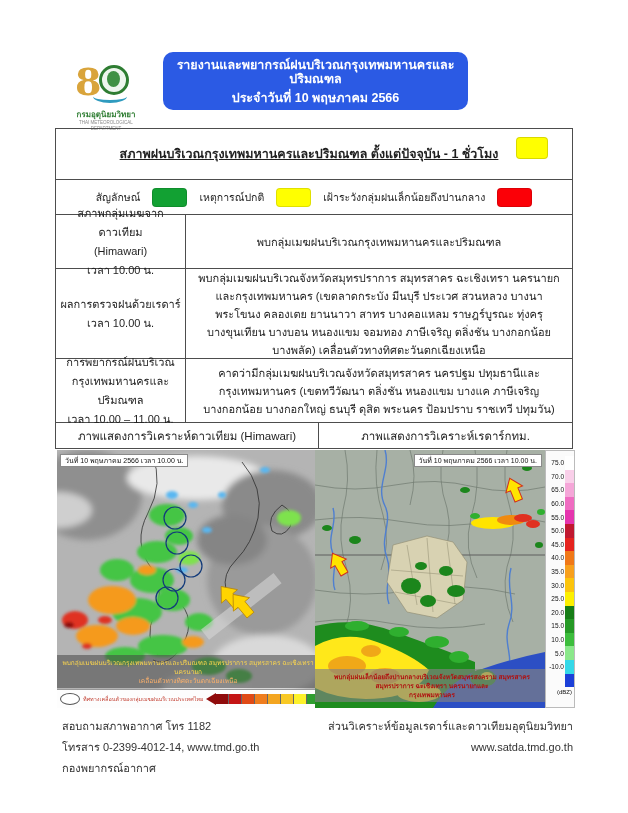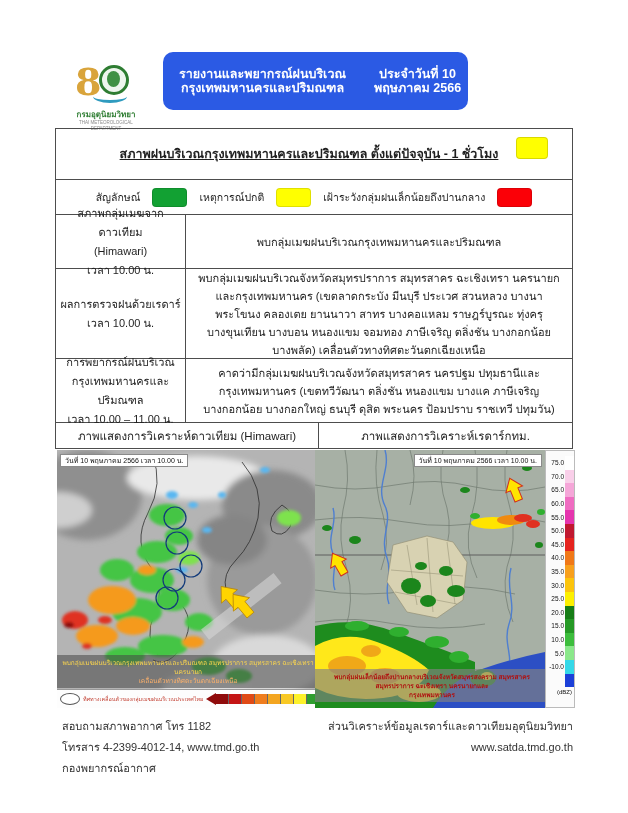--- a/index.html
+++ b/index.html
@@ -13,21 +13,21 @@
               font-family:"DejaVu Serif",serif;line-height:44px;}
   .logo-ring{position:absolute;left:26px;top:5px;width:30px;height:30px;border-radius:50%;
              border:3px solid #2e7d32;background:#eef6ee;box-sizing:border-box;}
   .logo-ring-inner{position:absolute;left:5px;top:3px;width:13px;height:16px;border-radius:50%;background:#3f9144;}
   .logo-swoosh{position:absolute;left:20px;top:30px;width:34px;height:10px;border-bottom:3px solid #2f9bbf;border-radius:50%;}
   .logo-name{font-size:8px;font-weight:bold;color:#2e7d32;line-height:10px;margin-top:4px;}
   .logo-sub{font-size:4.5px;color:#8a8a8a;line-height:6px;}
 
   
   .banner{position:absolute;left:163px;top:52px;width:305px;height:58px;background:#2b5ae4;border-radius:10px;
-          color:#ffffff;display:flex;justify-content:center;align-items:center;gap:5px;}
+          color:#ffffff;display:flex;flex-direction:column;justify-content:center;align-items:center;gap:5px;}
   .banner div{font-size:12.5px;font-weight:bold;line-height:14px;text-align:center;}
 
   
   .report-table{position:absolute;left:55px;top:128px;width:518px;border:1px solid #4d4d4d;box-sizing:border-box;}
   .row{border-bottom:1px solid #4d4d4d;box-sizing:border-box;position:relative;}
   .row:last-child{border-bottom:none;}
   .row-status{height:51px;display:flex;align-items:center;justify-content:center;}
   .status-title{font-size:12.5px;font-weight:bold;text-align:center;padding-right:10px;text-decoration:underline;}
   .status-box{position:absolute;right:24px;top:8px;width:30px;height:20px;border-radius:4px;border:1px solid rgba(0,0,0,.15);}
   .row-legend{height:35px;display:flex;align-items:center;justify-content:center;gap:12px;font-size:10.5px;}
@@ -379,21 +379,21 @@
         <div class="scale-row">
           <span class="scale-label"></span>
           <span class="scale-cell" style="background: rgb(27, 63, 216);"></span>
         </div>
         <div class="scale-unit">(dBZ)</div>
       </div>
   </div>
 
   <div class="footer-left">
     <div>สอบถามสภาพอากาศ โทร 1182</div>
-    <div>โทรสาร 4-2399-4012-14, www.tmd.go.th</div>
+    <div>โทรสาร 0-2399-4012-14, www.tmd.go.th</div>
     <div>กองพยากรณ์อากาศ</div>
   </div>
   <div class="footer-right">
     <div>ส่วนวิเคราะห์ข้อมูลเรดาร์และดาวเทียมอุตุนิยมวิทยา</div>
     <div>www.satda.tmd.go.th</div>
   </div>
 
 </div>
 
 </body></html>

